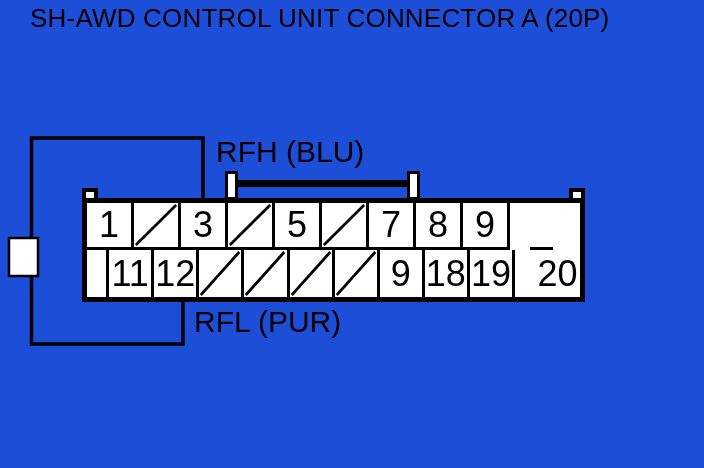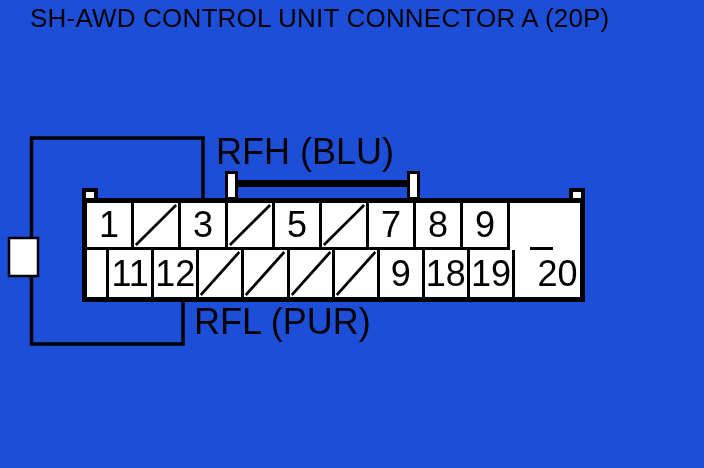--- a/index.html
+++ b/index.html
@@ -91,21 +91,21 @@
     height: 29px;
     box-sizing: border-box;
     border: 3px solid #000000;
     background: #ffffff;
   }
   .tab-post-left  { left: 225px; }
   .tab-post-right { left: 407px; }
   
   .wire-label {
     position: absolute;
-    font-size: 36px;
+    font-size: 30px;
     line-height: 30px;
     white-space: nowrap;
   }
   .label-rfh { left: 216px; top: 137px; }
   .label-rfl { left: 194px; top: 307px; }
   .caption {
     position: absolute;
     left: 142px;
     top: 430px;
     font-size: 28px;

